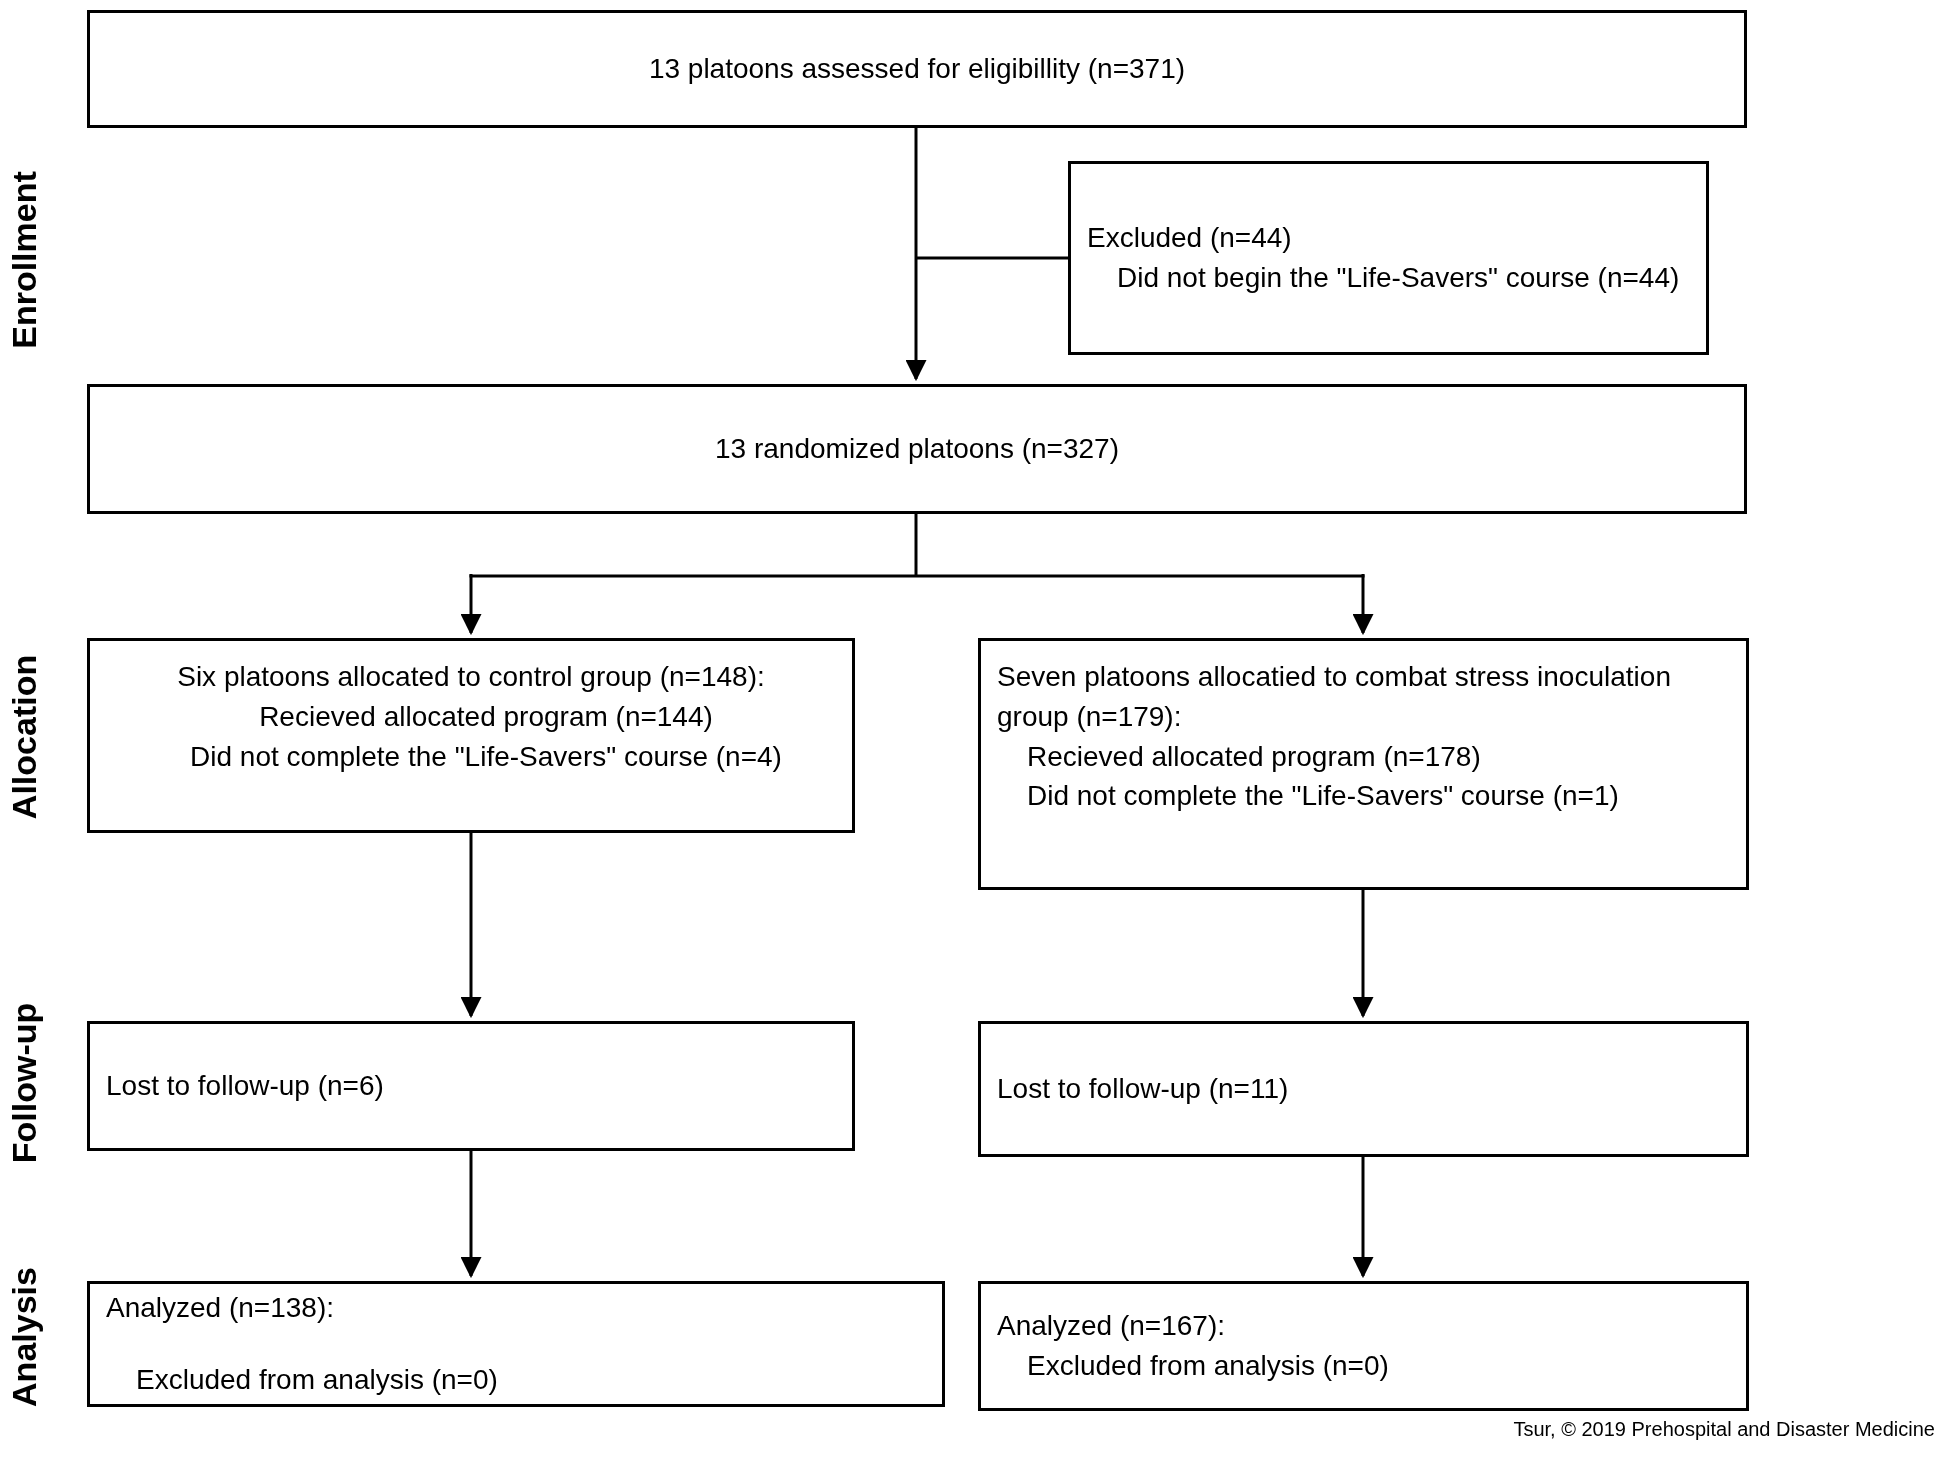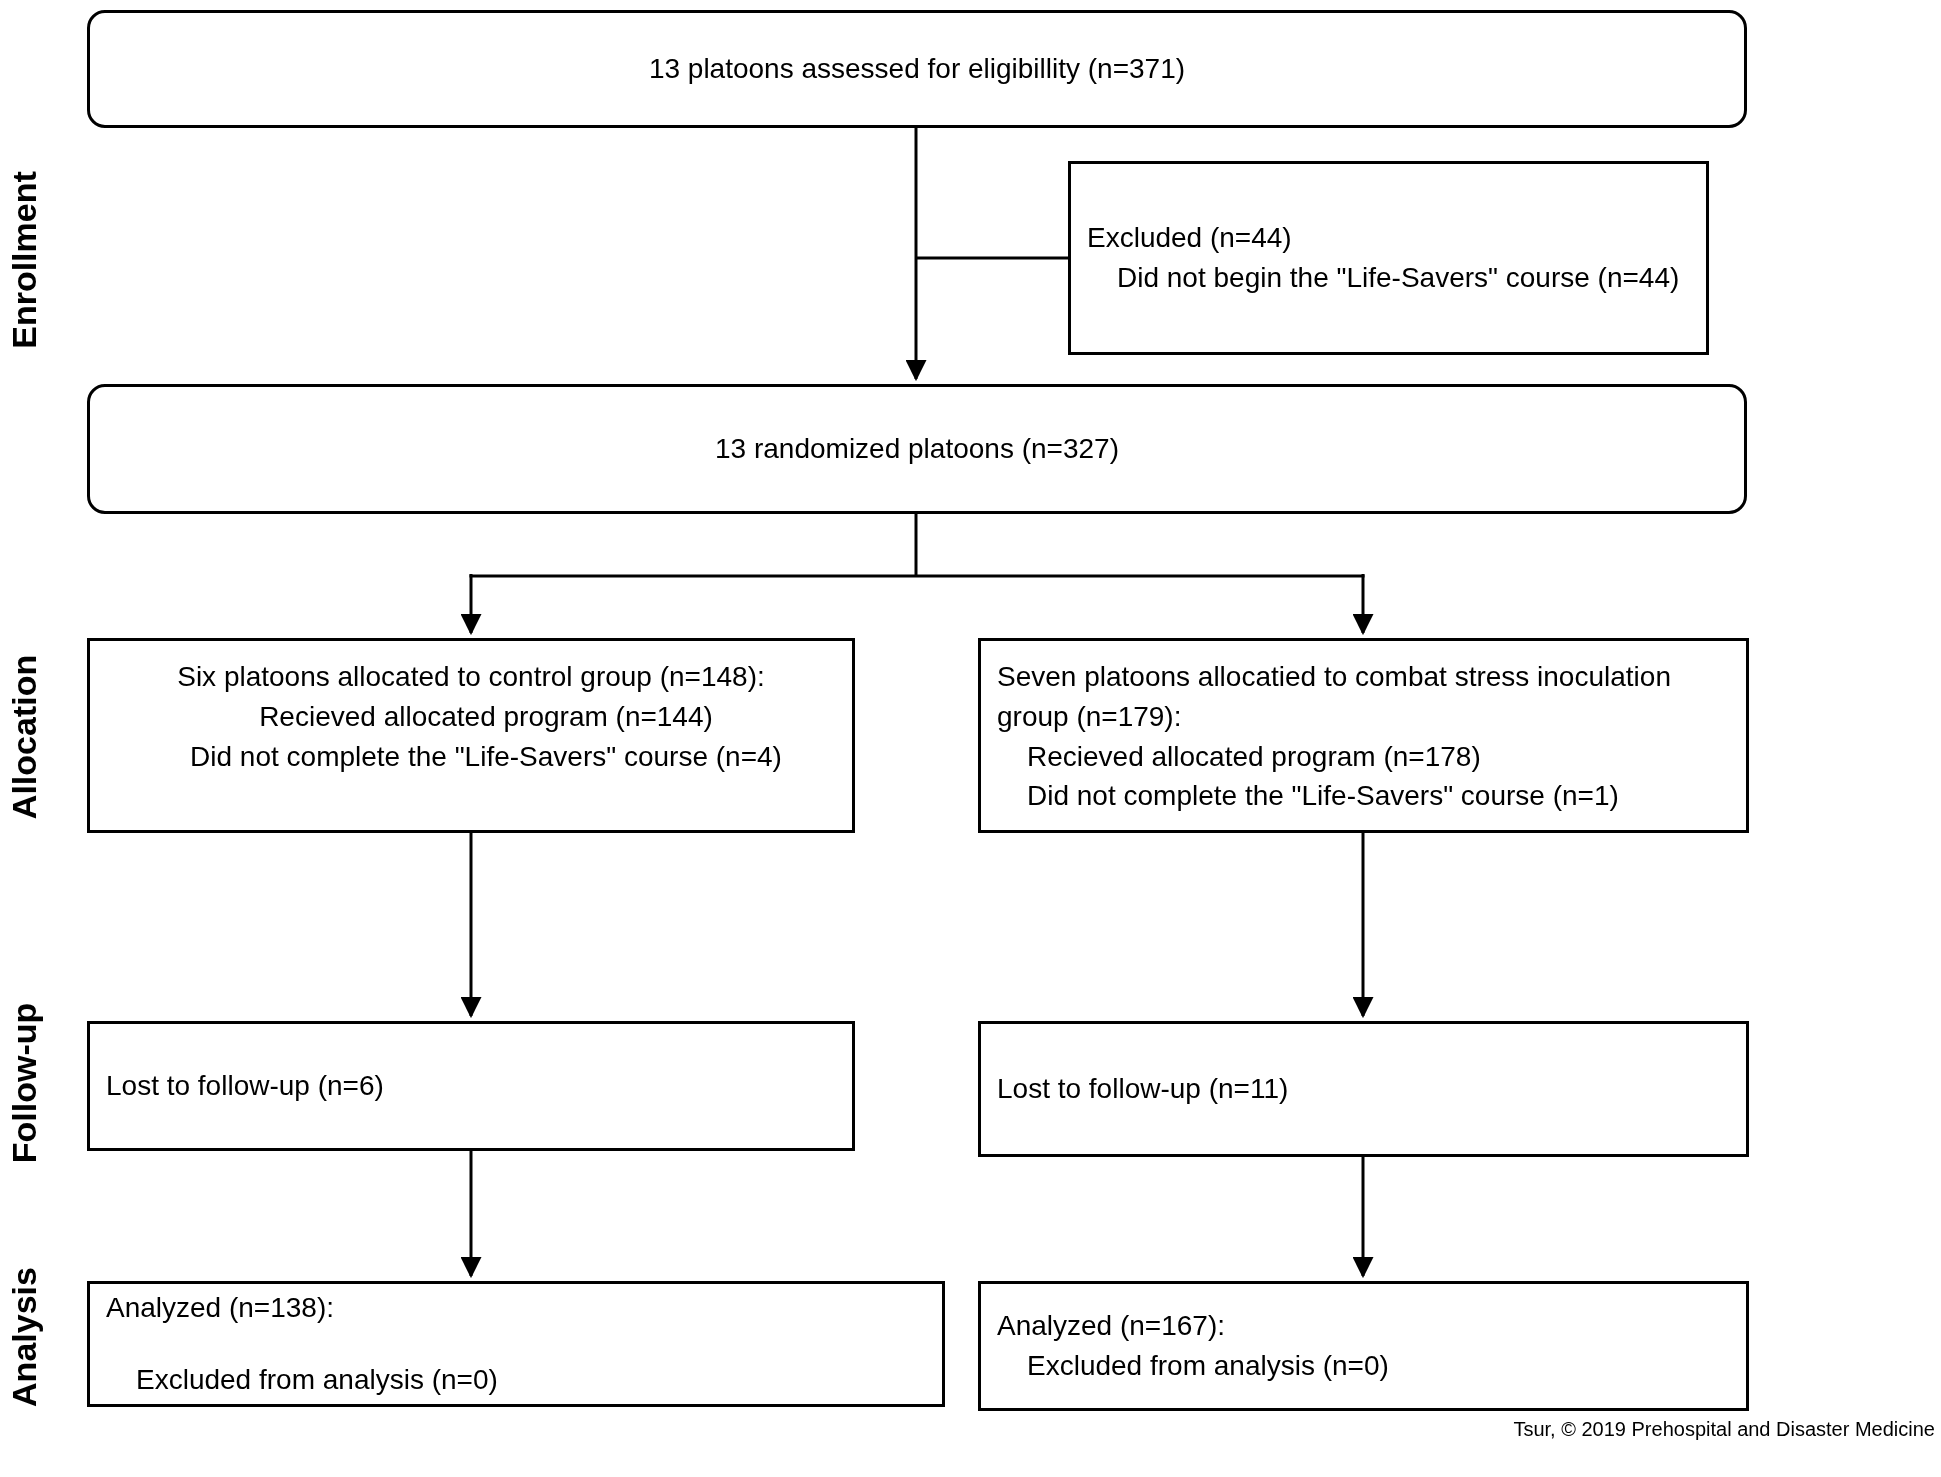--- a/index.html
+++ b/index.html
@@ -31,41 +31,40 @@
     font-size: 28px;
     line-height: 1.42;
     color: #000000;
   }
   .center-text {
     display: flex;
     align-items: center;
     justify-content: center;
     text-align: center;
     padding: 8px 14px;
-    border-radius: 18px;
   }
   .left-center {
     display: flex;
     flex-direction: column;
     justify-content: center;
     padding: 0 16px;
   }
   .left-top {
     padding: 16px 16px 0 16px;
   }
   .indent {
     padding-left: 30px;
   }
 
   
   #box-eligibility            { left: 87px;   top: 10px;   width: 1660px; height: 118px; }
   #box-excluded               { left: 1068px; top: 161px;  width: 641px;  height: 194px; }
   #box-randomized             { left: 87px;   top: 384px;  width: 1660px; height: 130px; }
   #box-control                { left: 87px;   top: 638px;  width: 768px;  height: 195px; text-align: center; }
-  #box-intervention           { left: 978px;  top: 638px;  width: 771px;  height: 195px; }
+  #box-intervention           { left: 978px;  top: 638px;  width: 771px;  height: 252px; }
   #box-followup-control       { left: 87px;   top: 1021px; width: 768px;  height: 130px; }
   #box-followup-intervention  { left: 978px;  top: 1021px; width: 771px;  height: 136px; }
   #box-analyzed-control       { left: 87px;   top: 1281px; width: 858px;  height: 126px; gap: 32px; }
   #box-analyzed-intervention  { left: 978px;  top: 1281px; width: 771px;  height: 130px; }
 
   .stage-label {
     position: absolute;
     left: 24px;
     font-weight: bold;
     font-size: 34px;

